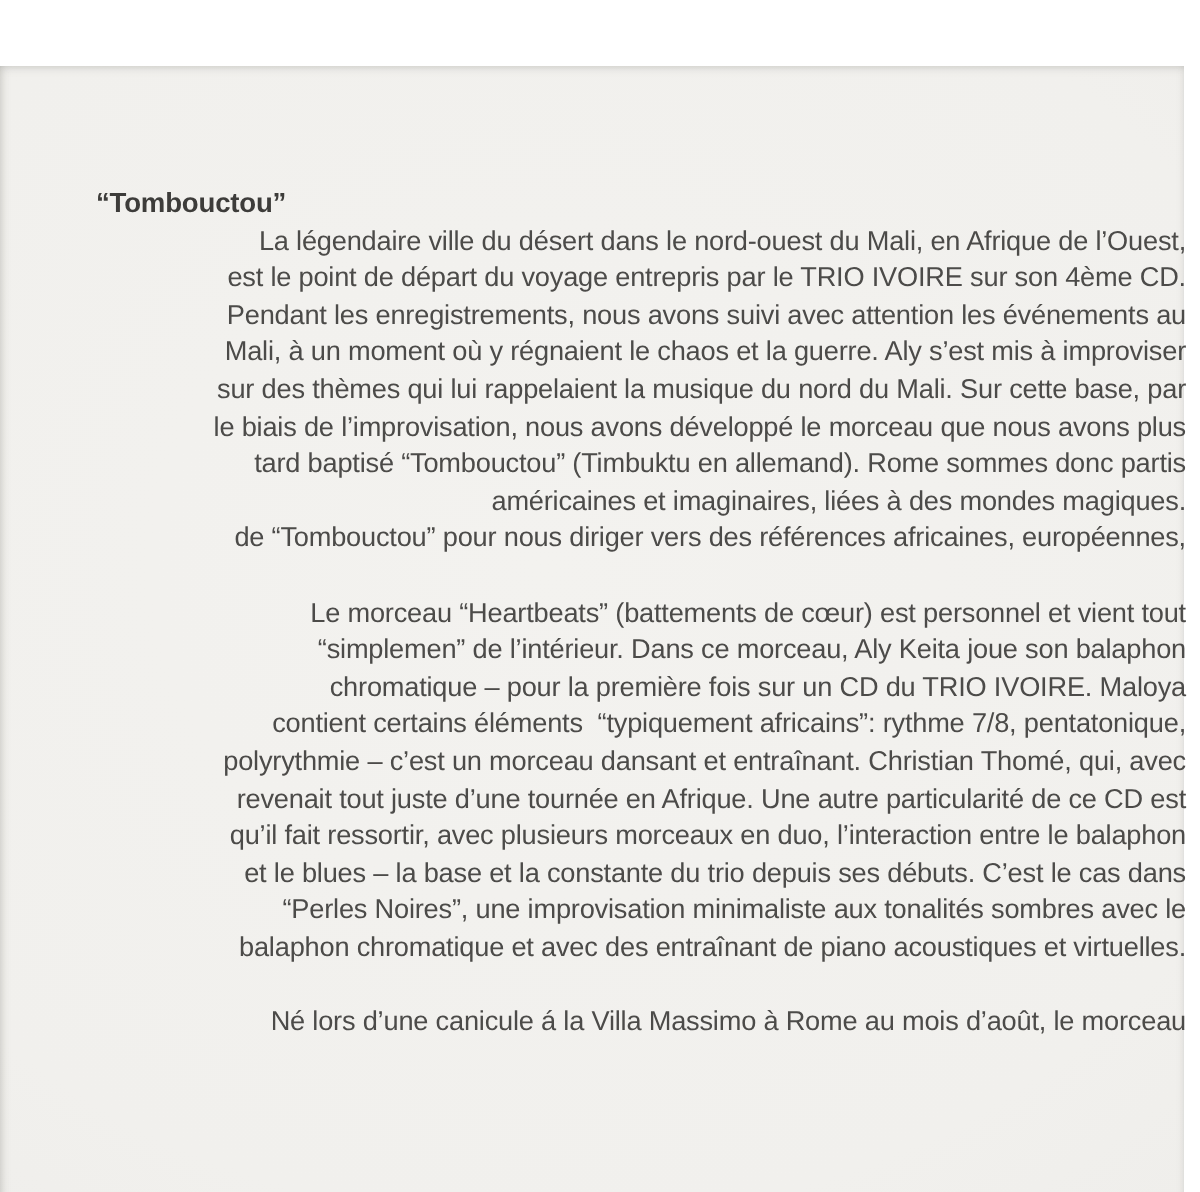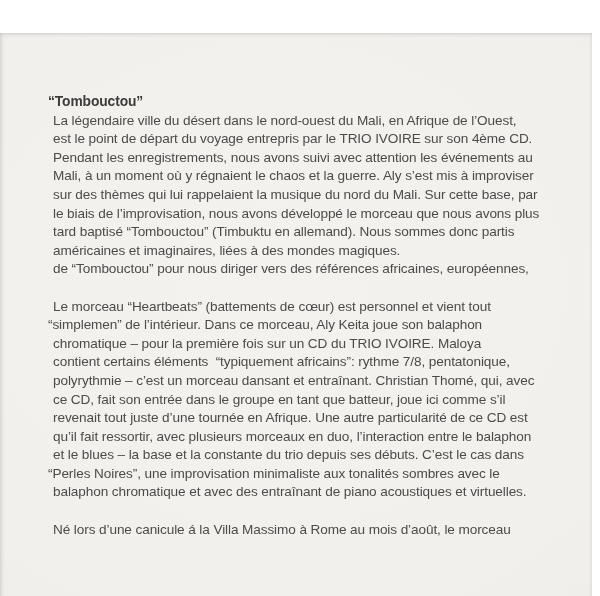--- a/index.html
+++ b/index.html
@@ -53,50 +53,50 @@
     margin: 0;
     margin-top: 18.6px;
   }
   .para:first-of-type {
     margin-top: 0;
   }
   .line {
     line-height: 18.6px;
     height: 18.6px;
     white-space: pre;
+    text-align: right;
   }
   .line.hang {
     margin-left: -5px;
   }
 </style>
 </head>
 <body>
 
 <div class="scan">
   <div class="text-block">
     <h1 class="heading">“Tombouctou”</h1>
     <div id="paragraphs">
         <div class="para">
           <div class="line">La légendaire ville du désert dans le nord-ouest du Mali, en Afrique de l’Ouest,</div>
           <div class="line">est le point de départ du voyage entrepris par le TRIO IVOIRE sur son 4ème CD.</div>
           <div class="line">Pendant les enregistrements, nous avons suivi avec attention les événements au</div>
           <div class="line">Mali, à un moment où y régnaient le chaos et la guerre. Aly s’est mis à improviser</div>
           <div class="line">sur des thèmes qui lui rappelaient la musique du nord du Mali. Sur cette base, par</div>
           <div class="line">le biais de l’improvisation, nous avons développé le morceau que nous avons plus</div>
-          <div class="line">tard baptisé “Tombouctou” (Timbuktu en allemand). Nous sommes donc partis</div>
+          <div class="line">tard baptisé “Tombouctou” (Timbuktu en allemand). Rome sommes donc partis</div>
           <div class="line">américaines et imaginaires, liées à des mondes magiques.</div>
           <div class="line">de “Tombouctou” pour nous diriger vers des références africaines, européennes,</div>
         </div>
         <div class="para">
           <div class="line">Le morceau “Heartbeats” (battements de cœur) est personnel et vient tout</div>
           <div class="line hang">“simplemen” de l’intérieur. Dans ce morceau, Aly Keita joue son balaphon</div>
           <div class="line">chromatique – pour la première fois sur un CD du TRIO IVOIRE. Maloya</div>
           <div class="line">contient certains éléments  “typiquement africains”: rythme 7/8, pentatonique,</div>
           <div class="line">polyrythmie – c’est un morceau dansant et entraînant. Christian Thomé, qui, avec</div>
-          <div class="line">ce CD, fait son entrée dans le groupe en tant que batteur, joue ici comme s’il</div>
           <div class="line">revenait tout juste d’une tournée en Afrique. Une autre particularité de ce CD est</div>
           <div class="line">qu’il fait ressortir, avec plusieurs morceaux en duo, l’interaction entre le balaphon</div>
           <div class="line">et le blues – la base et la constante du trio depuis ses débuts. C’est le cas dans</div>
           <div class="line hang">“Perles Noires”, une improvisation minimaliste aux tonalités sombres avec le</div>
           <div class="line">balaphon chromatique et avec des entraînant de piano acoustiques et virtuelles.</div>
         </div>
         <div class="para">
           <div class="line">Né lors d’une canicule á la Villa Massimo à Rome au mois d’août, le morceau</div>
         </div>
       </div>

